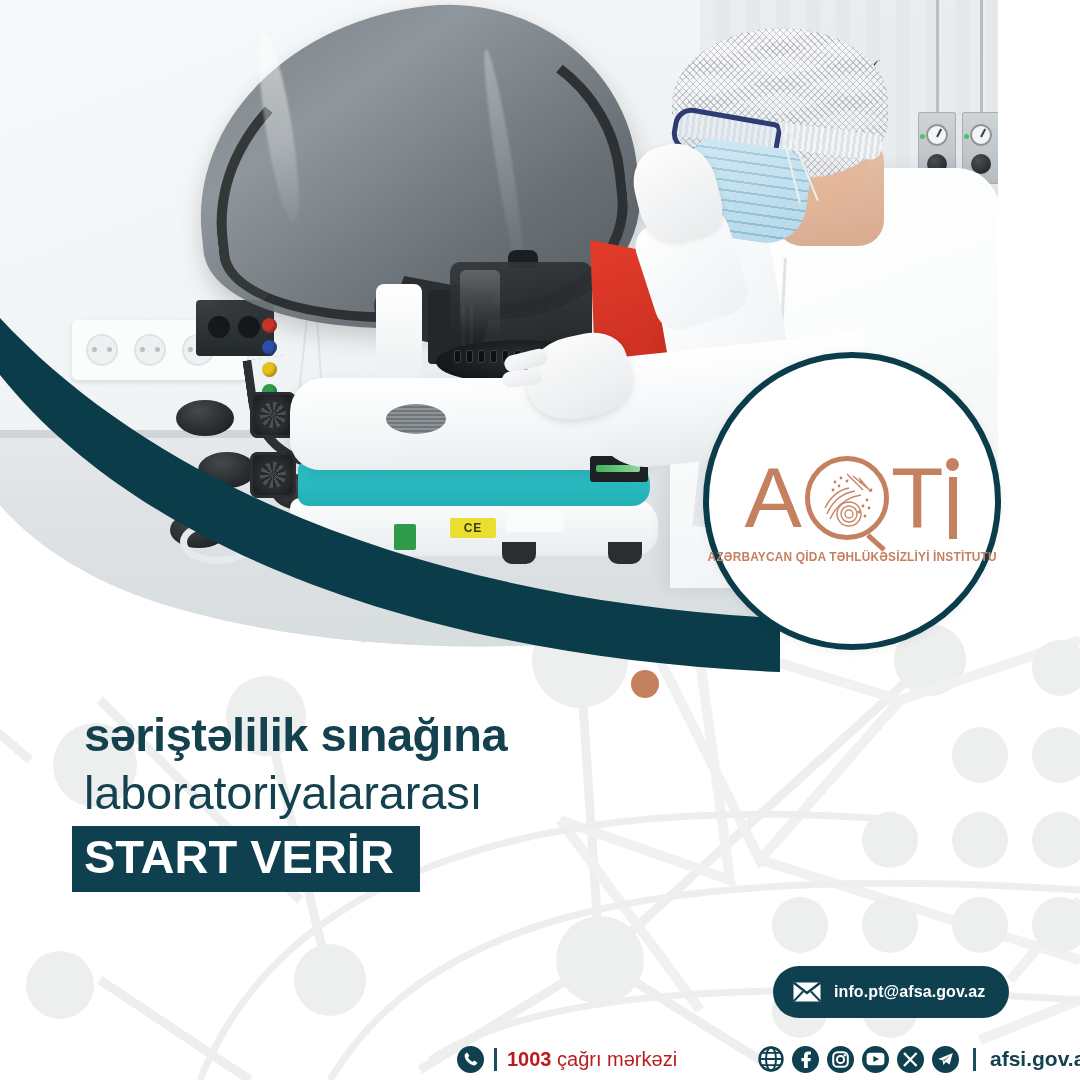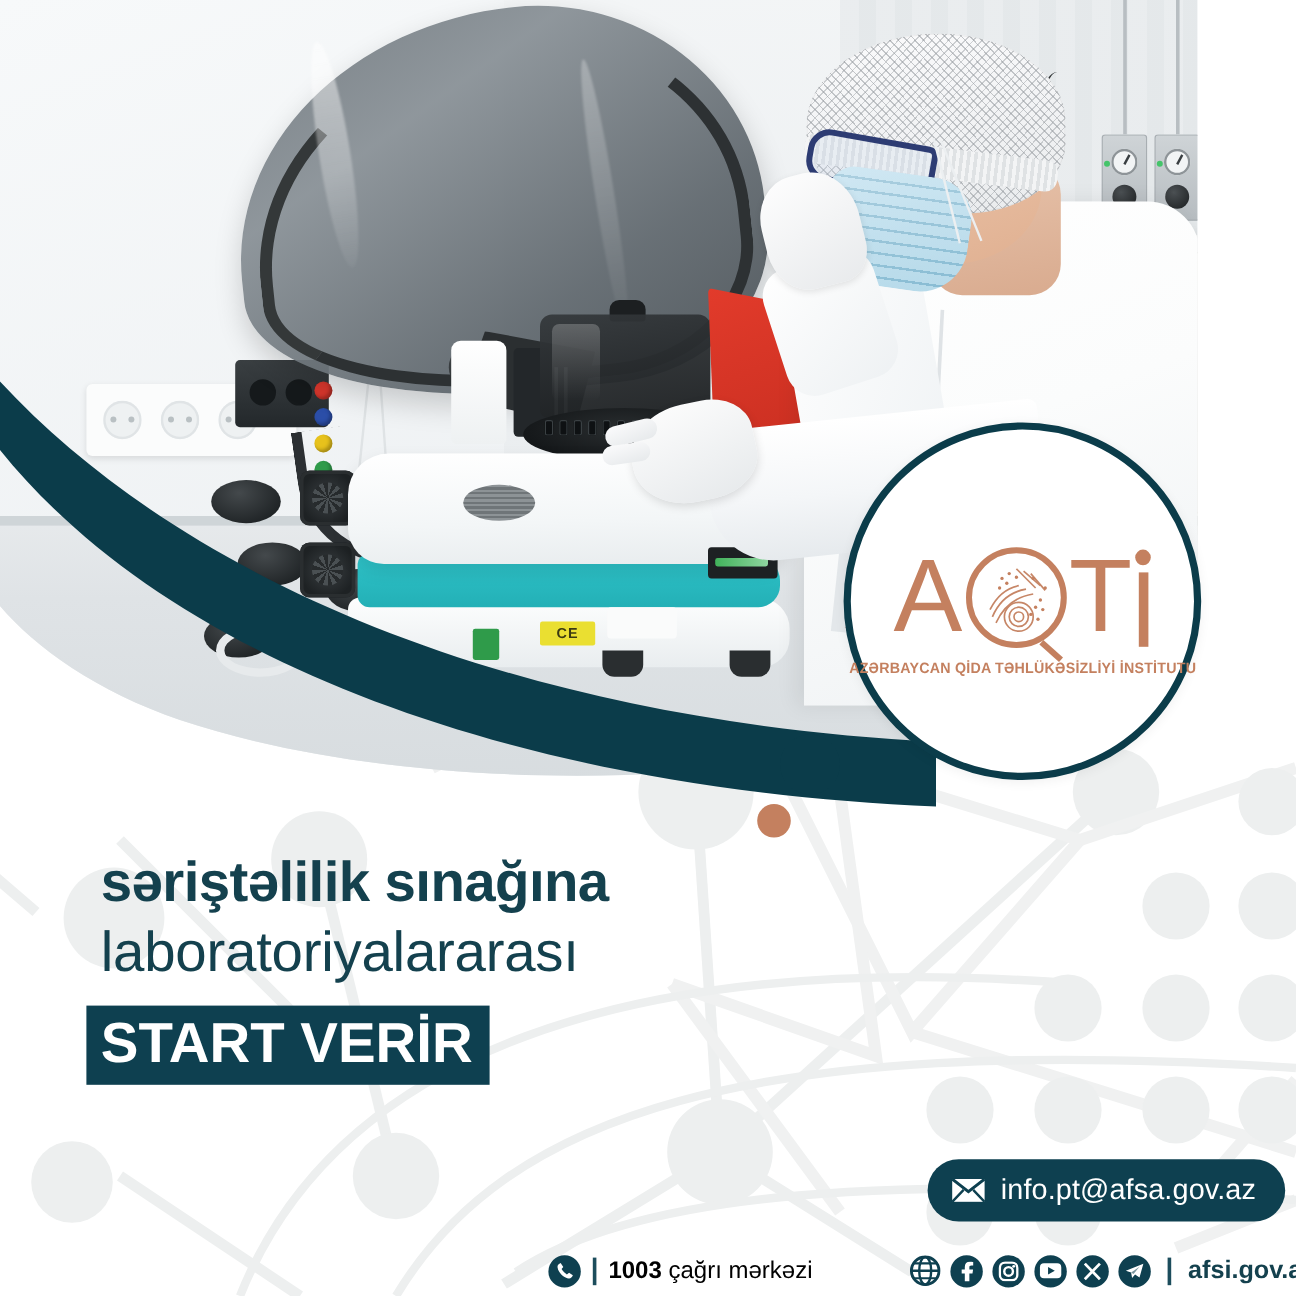--- a/index.html
+++ b/index.html
@@ -515,52 +515,52 @@
     font-size:47px; line-height:58px; color:#14414E;
     font-family:"Liberation Sans", sans-serif;
     font-weight:400; letter-spacing:-.2px;
     white-space:nowrap;
   }
   .hl-line.bold { font-weight:bold; letter-spacing:-.5px; }
   #hl-highlight {
     display:inline-block;
     background:#0E4050; color:#ffffff;
     font-weight:bold; font-size:47px; line-height:58px;
-    padding:2px 14px 6px 12px;
-    margin-left:-12px; margin-top:16px;
+    padding:2px 26px 6px 12px;
+    margin-left:-12px; margin-top:4px;
     letter-spacing:0px;
   }
 
   
   #email-pill {
     position:absolute; left:773px; top:966px;
     height:52px; padding:0 24px 0 20px;
     background:#0E4050; border-radius:26px;
     display:flex; align-items:center; gap:13px;
   }
   #email-pill .mail-ico { width:28px; height:20px; display:block; }
   #email-text {
-    color:#ffffff; font-size:24px; font-weight:normal;
+    color:#ffffff; font-size:16px; font-weight:bold;
     letter-spacing:.1px; white-space:nowrap;text-align:center;
   }
 
   
   #contact-bar {
     position:absolute; left:0; top:1038px; width:1080px; height:42px;
     display:flex; align-items:center;
   }
   #phone-group {
     position:absolute; left:457px; display:flex; align-items:center; gap:10px;
   }
   .phone-circle {
     width:27px; height:27px; border-radius:50%; background:#0E4050;
     display:flex; align-items:center; justify-content:center;
   }
   .v-div { width:3px; height:23px; background:#1c4d5c; }
-  #phone-text { font-size:20px; color:#000000; white-space:nowrap; }
+  #phone-text { font-size:20px; color:#b91c1c; white-space:nowrap; }
   #phone-text b { font-weight:bold; }
 
   #social-group {
     position:absolute; left:757px; display:flex; align-items:center; gap:8px;
   }
   .soc {
     width:27px; height:27px; border-radius:50%; background:#0E4050;
     display:flex; align-items:center; justify-content:center;
   }
   .soc.globe { background:transparent; }

